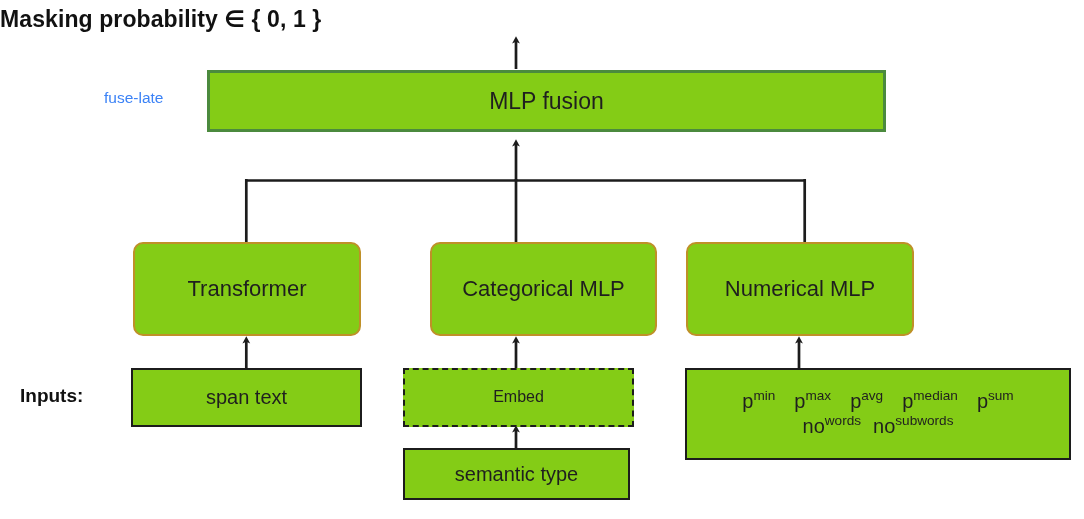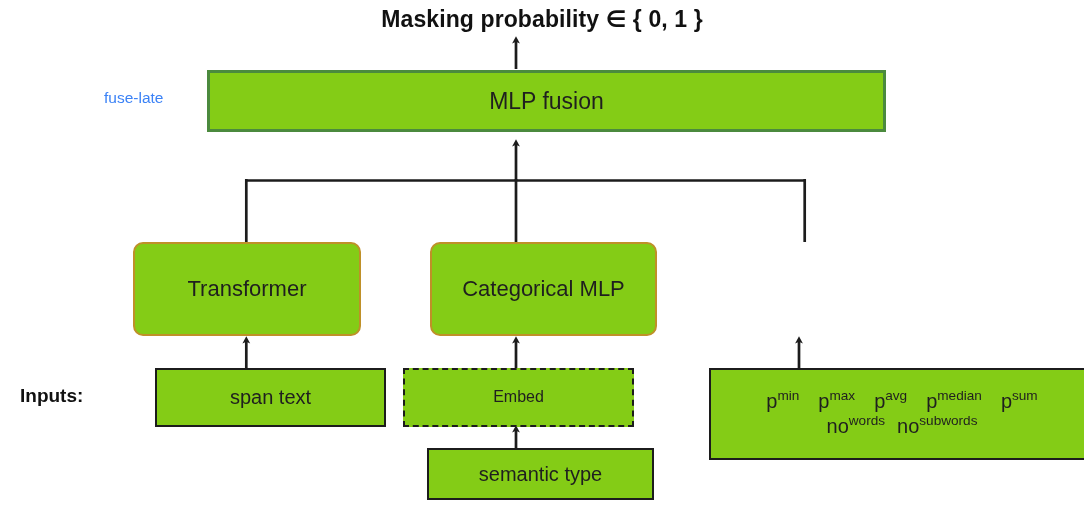--- a/index.html
+++ b/index.html
@@ -29,21 +29,20 @@
     color: #1f1f1f;
     line-height: 1.15;
   }
 
   
   #title {
     position: absolute;
     left: 0;
     top: 6px;
     width: 1084px;
-    text-align: center;
     font-size: 23px;
     font-weight: bold;
     color: #111111;
     letter-spacing: 0.1px;
   }
 
   
   #fuse-late {
     position: absolute;
     left: 104px;
@@ -85,21 +84,20 @@
     height: 94px;
   }
   #transformer { left: 133px; width: 228px; }
   #categorical-mlp { left: 406px; width: 227px; margin-left: 24px; }
   #numerical-mlp { left: 686px; width: 228px; }
 
   
   .black-box {
     border: 2.6px solid #1c1c1c;
     font-size: 20px;
-    margin-left: 24px;
   }
   #span-text {
     left: 131px;
     top: 368px;
     width: 231px;
     height: 59px;
   }
   #semantic-type {
     left: 403px;
     top: 448px;
@@ -195,20 +193,23 @@
 
   <div class="node" id="mlp-fusion">
     <span>MLP fusion</span>
   </div>
 
   <div class="node gold-box" id="transformer">
     <span>Transformer</span>
   </div>
   <div class="node gold-box" id="categorical-mlp">
     <span>Categorical MLP</span>
+  </div>
+  <div class="node gold-box" id="numerical-mlp">
+    <span>Numerical MLP</span>
   </div>
 
   <div class="node black-box" id="span-text">
     <span>span text</span>
   </div>
 
   <div class="node" id="embed">
     <span>Embed</span>
   </div>
 

